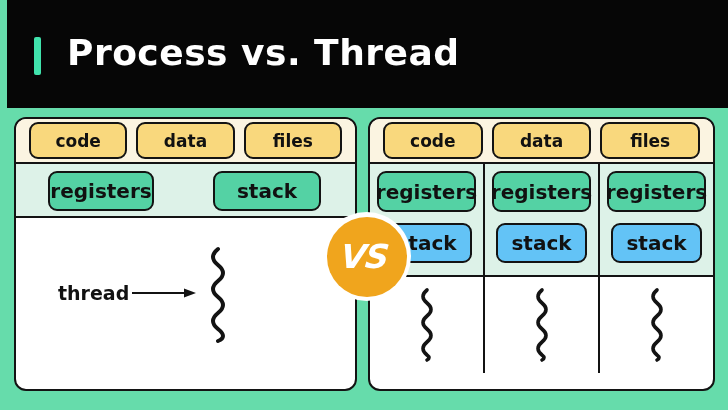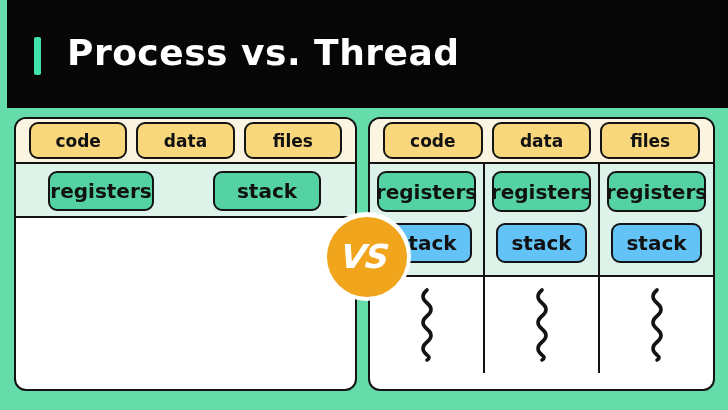--- a/index.html
+++ b/index.html
@@ -61,20 +61,34 @@
 <div class="panel panel-left">
   <div class="cream-row">
     <div class="ybox">code</div>
     <div class="ybox">data</div>
     <div class="ybox">files</div>
   </div>
   <div class="mint-row">
     <div class="gbox reg-left">registers</div>
     <div class="gbox stk-left">stack</div>
   </div>
+  <div class="white-row">
+    <div class="thread-label">thread</div>
+    <span class="thread-arrow">
+      <svg width="66" height="14" viewBox="0 0 66 14">
+        <line x1="1" y1="7" x2="54" y2="7" stroke="#131313" stroke-width="2"></line>
+        <path d="M53 2.5 L65 7 L53 11.5 Z" fill="#131313"></path>
+      </svg>
+    </span>
+    <span class="squiggle-left">
+      <svg width="24" height="98" viewBox="0 0 24 98">
+        <path d="M12 3 Q2 11 12 19 Q22 27 12 35 Q2 43 12 51 Q22 59 12 67 Q2 75 12 83 Q22 91 12 95" fill="none" stroke="#131313" stroke-width="4" stroke-linecap="round"></path>
+      </svg>
+    </span>
+  </div>
 </div>
 
 <div class="panel panel-right">
   <div class="cream-row">
     <div class="ybox">code</div>
     <div class="ybox">data</div>
     <div class="ybox">files</div>
   </div>
   <div class="cols">
 

